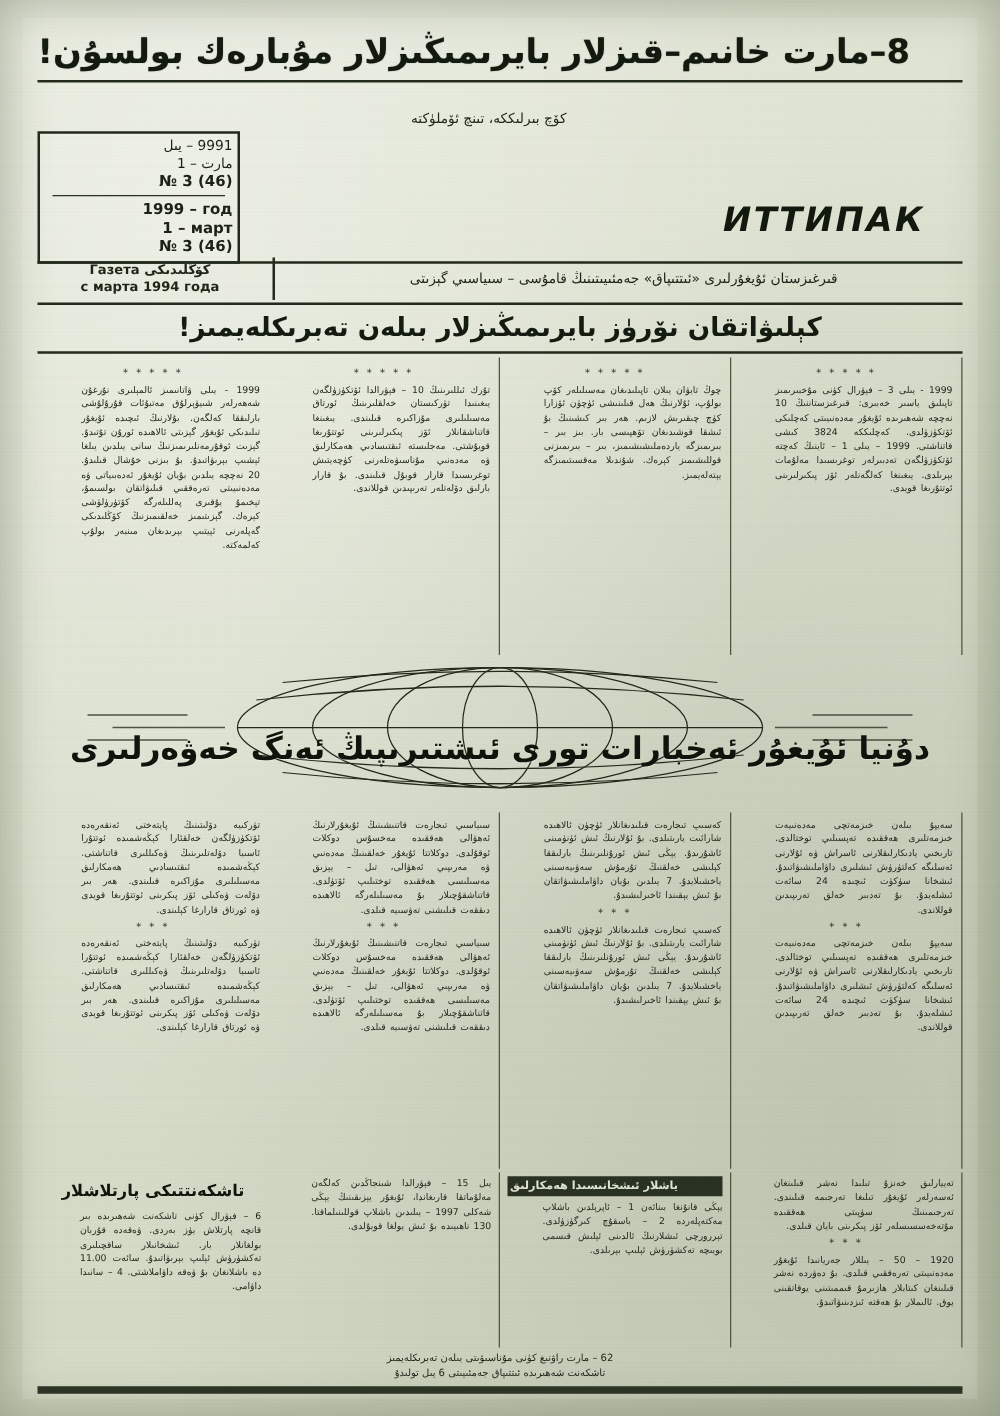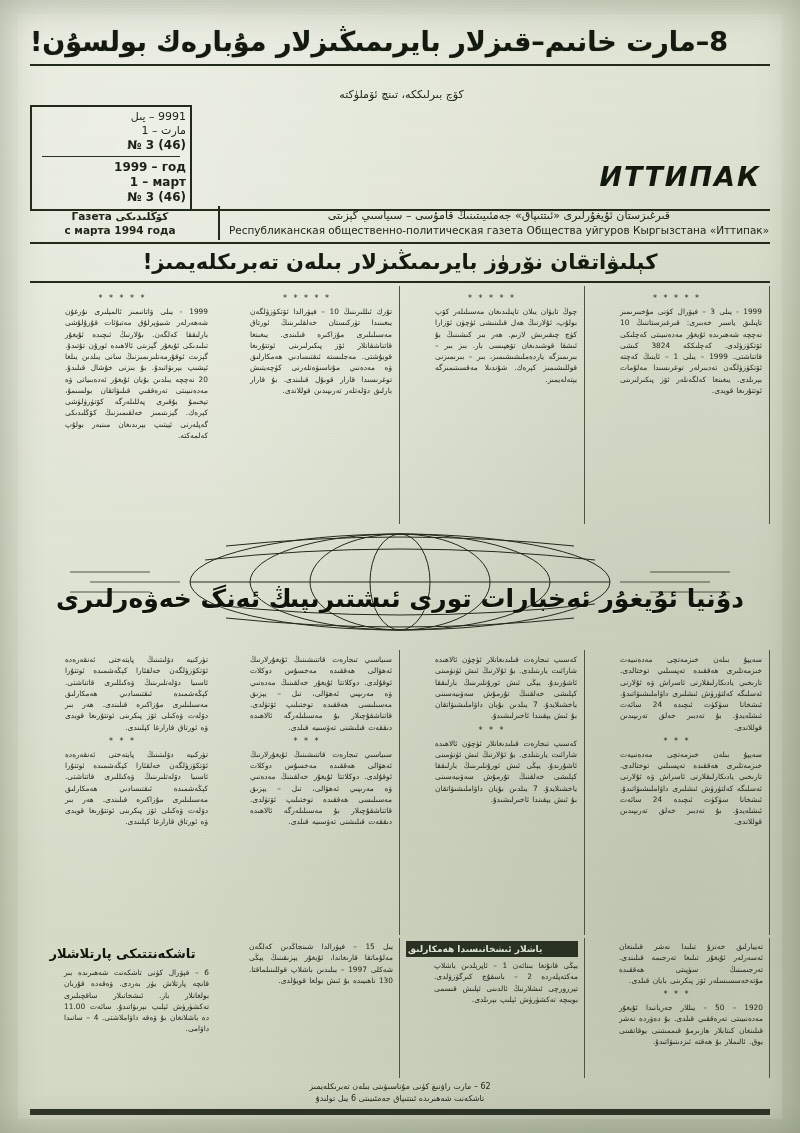--- a/index.html
+++ b/index.html
@@ -56,21 +56,21 @@
   }
   .rule {
     height: 2px;
     background: #232b1d;
     margin: 7px 0 0 0;
   }
 
   
   .nameplate {
     position: absolute;
-    left: 30px; right: 27px; top: 88px;
+    left: 30px; right: 48px; top: 88px;
     height: 115px;
   }
   .np-subline {
     text-align: center;
     font-size: 11px;
     color: #222a1c;
     direction: rtl;
     letter-spacing: .5px;
   }
   .np-main {
@@ -302,21 +302,20 @@
 
   <div class="infobar">
     <div class="rule" style="position:absolute;left:0;right:0;top:-4px;"></div>
     <div class="infobar-left">
       <div>Газета كۆڭلىدىكى</div>
       <div>с марта 1994 года</div>
     </div>
     <div class="vdiv"></div>
     <div class="infobar-right">
       <div class="ar rtl">قىرغىزستان ئۇيغۇرلىرى «ئىتتىپاق» جەمئىيىتىنىڭ قامۇسى – سىياسىي گېزىتى</div>
-      <div>Республиканская общественно-политическая газета Общества уйгуров Кыргызстана «Иттипак»</div>
     </div>
     <div class="rule" style="position:absolute;left:0;right:0;bottom:-4px;"></div>
   </div>
 
   <div class="headline-strip">
     <div class="h rtl">كېلىۋاتقان نۆرۈز بايرىمىڭىزلار بىلەن تەبرىكلەيمىز!</div>
     <div class="rule"></div>
   </div>
 
   <div class="cols1">

